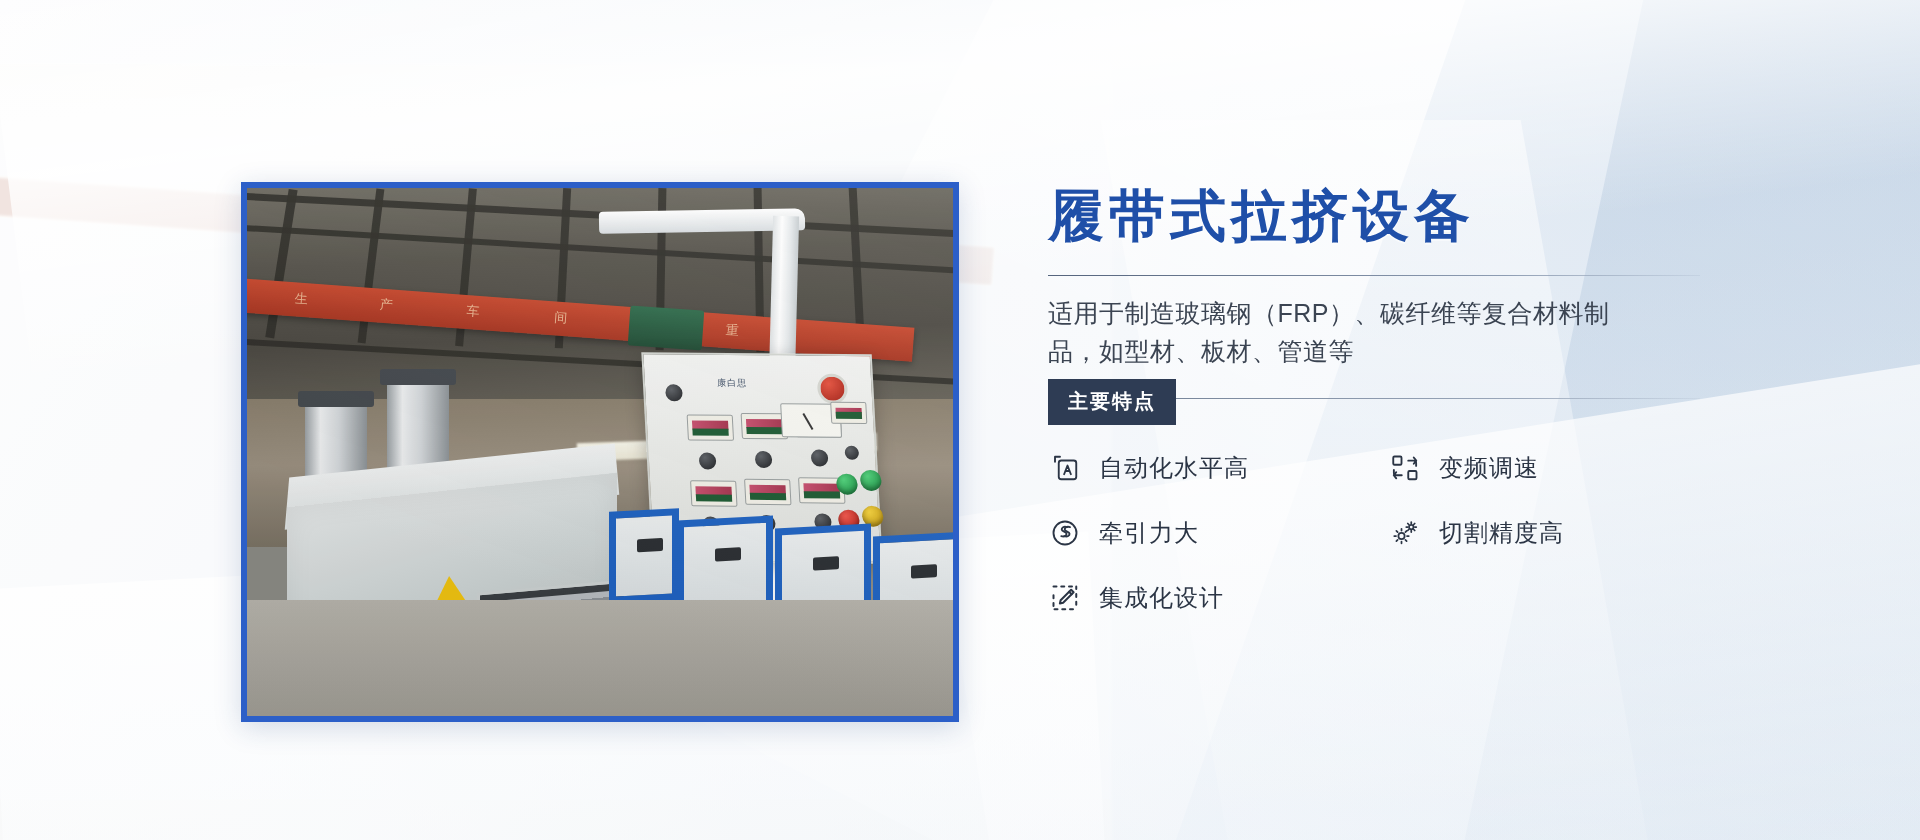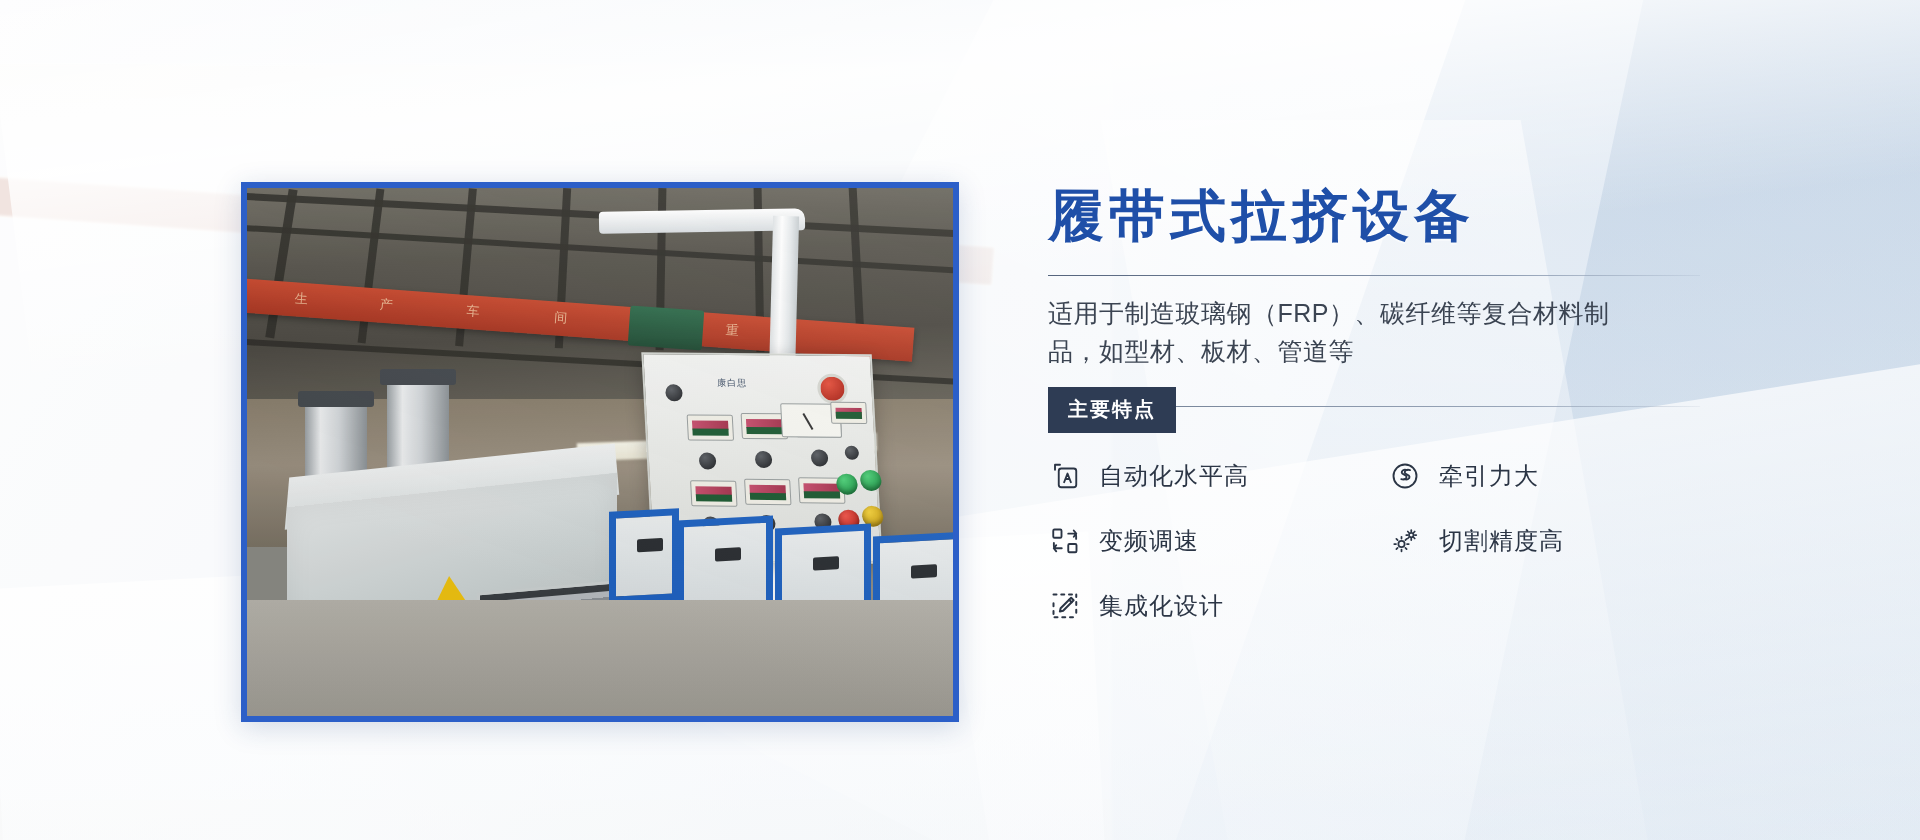--- a/index.html
+++ b/index.html
@@ -233,21 +233,21 @@
     margin-top:30px; width:652px; height:1px;
     background:linear-gradient(90deg,#55647d,#8e9db3 70%,rgba(142,157,179,.15));
   }
 
   .hero-sub {
     margin-top:18px; font-size:25px; color:#3b4452; line-height:1.52;
     letter-spacing:.5px; max-width:600px;
   }
 
   .rule2 {
-    position:relative; margin-top:36px; width:652px; height:1px;
+    position:relative; margin-top:28px; width:652px; height:1px;
     background:linear-gradient(90deg,#6d7b90,#9aa7ba 72%,rgba(154,167,186,.12));
   }
   .badge {
     position:absolute; left:0; top:-19px;
     background:#2E3C54; color:#ffffff;
     font-size:20px; font-weight:bold; letter-spacing:2px;
     padding:9px 20px 10px;
   }
 
   .features {
@@ -423,40 +423,40 @@
             <rect x="7" y="6" width="14" height="15" rx="2"></rect>
             <path d="M11.3 17l2.7-7 2.7 7M12.4 14.4h3.2"></path>
           </svg>
         </span>
         <span class="feat-tx">自动化水平高</span>
       </div>
 
       <div class="feat">
         <span class="feat-ic">
           <svg viewBox="0 0 24 24" fill="none" stroke="currentColor" stroke-width="1.5" stroke-linecap="round" stroke-linejoin="round">
-            <circle cx="12" cy="12" r="9.2"></circle>
-            <path d="M13.6 7.3c-2.6-.9-4.4.5-4.2 2 .2 1.6 3.6 1.6 3.8 3.2.2 1.5-1.6 2.9-4.2 2"></path>
-            <path d="M16 7.3c-2.6-.9-4.4.5-4.2 2 .2 1.6 3.6 1.6 3.8 3.2.2 1.5-1.6 2.9-4.2 2"></path>
-          </svg>
-        </span>
-        <span class="feat-tx">牵引力大</span>
-      </div>
-
-      <div class="feat">
-        <span class="feat-ic">
-          <svg viewBox="0 0 24 24" fill="none" stroke="currentColor" stroke-width="1.5" stroke-linecap="round" stroke-linejoin="round">
             <rect x="2.6" y="2.8" width="6.6" height="6.6" rx="1"></rect>
             <rect x="14.6" y="14.4" width="6.6" height="6.6" rx="1"></rect>
             <path d="M14.6 6.1h4.3a2 2 0 0 1 2 2v2.2"></path>
             <path d="M19 3.6l2 2.5-2 2.5"></path>
             <path d="M9.4 17.8H5.1a2 2 0 0 1-2-2v-2.2"></path>
             <path d="M5 20.3l-2-2.5 2-2.5"></path>
           </svg>
         </span>
         <span class="feat-tx">变频调速</span>
+      </div>
+
+      <div class="feat">
+        <span class="feat-ic">
+          <svg viewBox="0 0 24 24" fill="none" stroke="currentColor" stroke-width="1.5" stroke-linecap="round" stroke-linejoin="round">
+            <circle cx="12" cy="12" r="9.2"></circle>
+            <path d="M13.6 7.3c-2.6-.9-4.4.5-4.2 2 .2 1.6 3.6 1.6 3.8 3.2.2 1.5-1.6 2.9-4.2 2"></path>
+            <path d="M16 7.3c-2.6-.9-4.4.5-4.2 2 .2 1.6 3.6 1.6 3.8 3.2.2 1.5-1.6 2.9-4.2 2"></path>
+          </svg>
+        </span>
+        <span class="feat-tx">牵引力大</span>
       </div>
 
 
       <div class="feat">
         <span class="feat-ic">
           <svg viewBox="0 0 24 24" fill="none" stroke="currentColor" stroke-width="1.4" stroke-linecap="round" stroke-linejoin="round">
             <circle cx="9.2" cy="14.4" r="2.5"></circle>
             <path d="M9.2 8.6v1.4M9.2 18.8v1.4M3.4 14.4h1.4M13.6 14.4H15M5.1 10.3l1 1M12.3 17.5l1 1M13.3 10.3l-1 1M6.1 17.5l-1 1"></path>
             <circle cx="17" cy="7.2" r="1.8"></circle>
             <path d="M17 3.2v1.1M17 10.1v1.1M13 7.2h1.1M19.9 7.2H21M14.2 4.4l.8.8M19 9.2l.8.8M19.8 4.4l-.8.8M15 9.2l-.8.8"></path>

